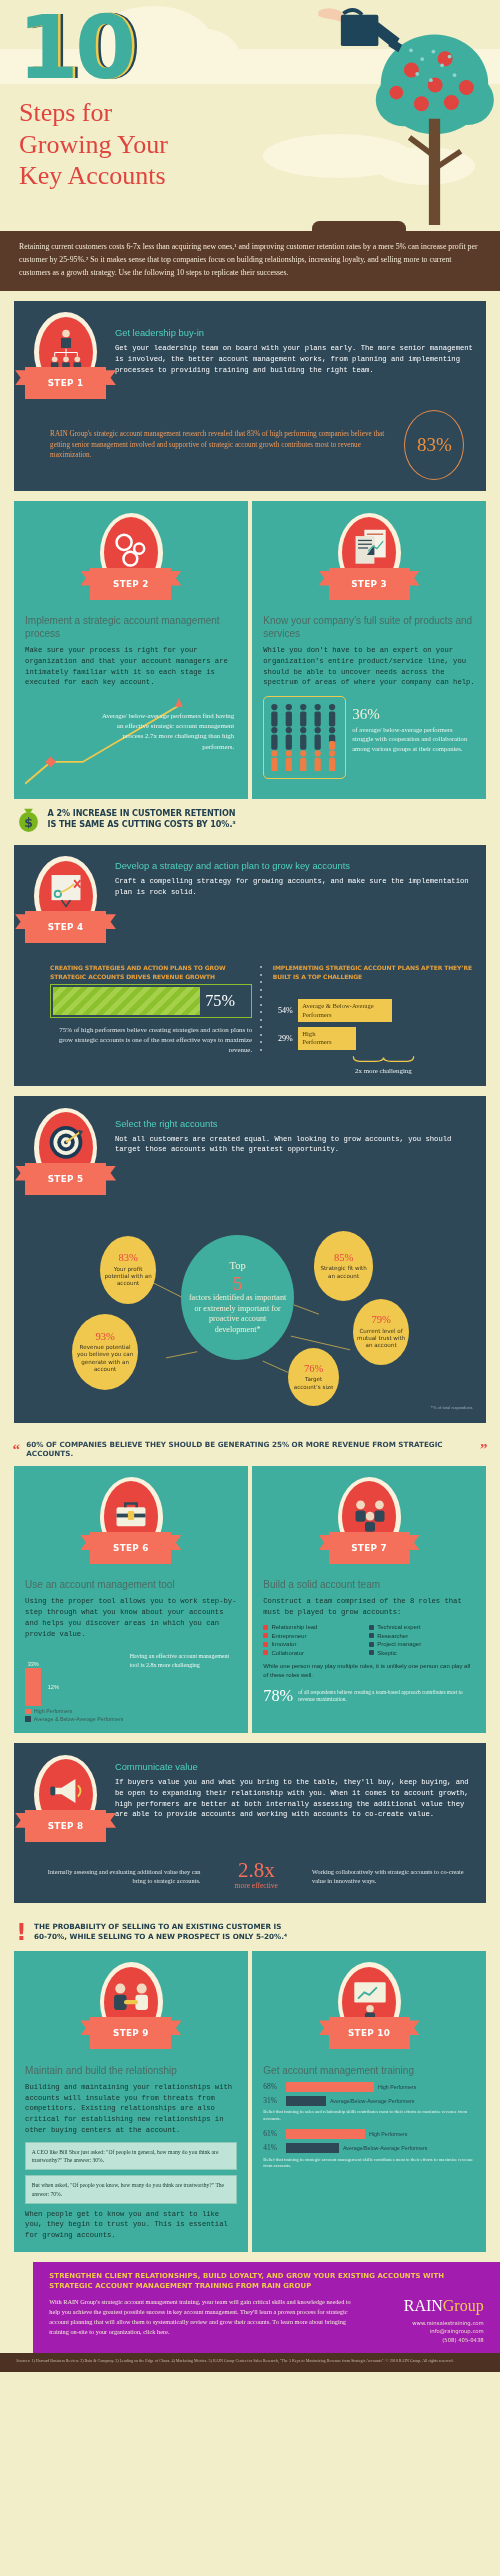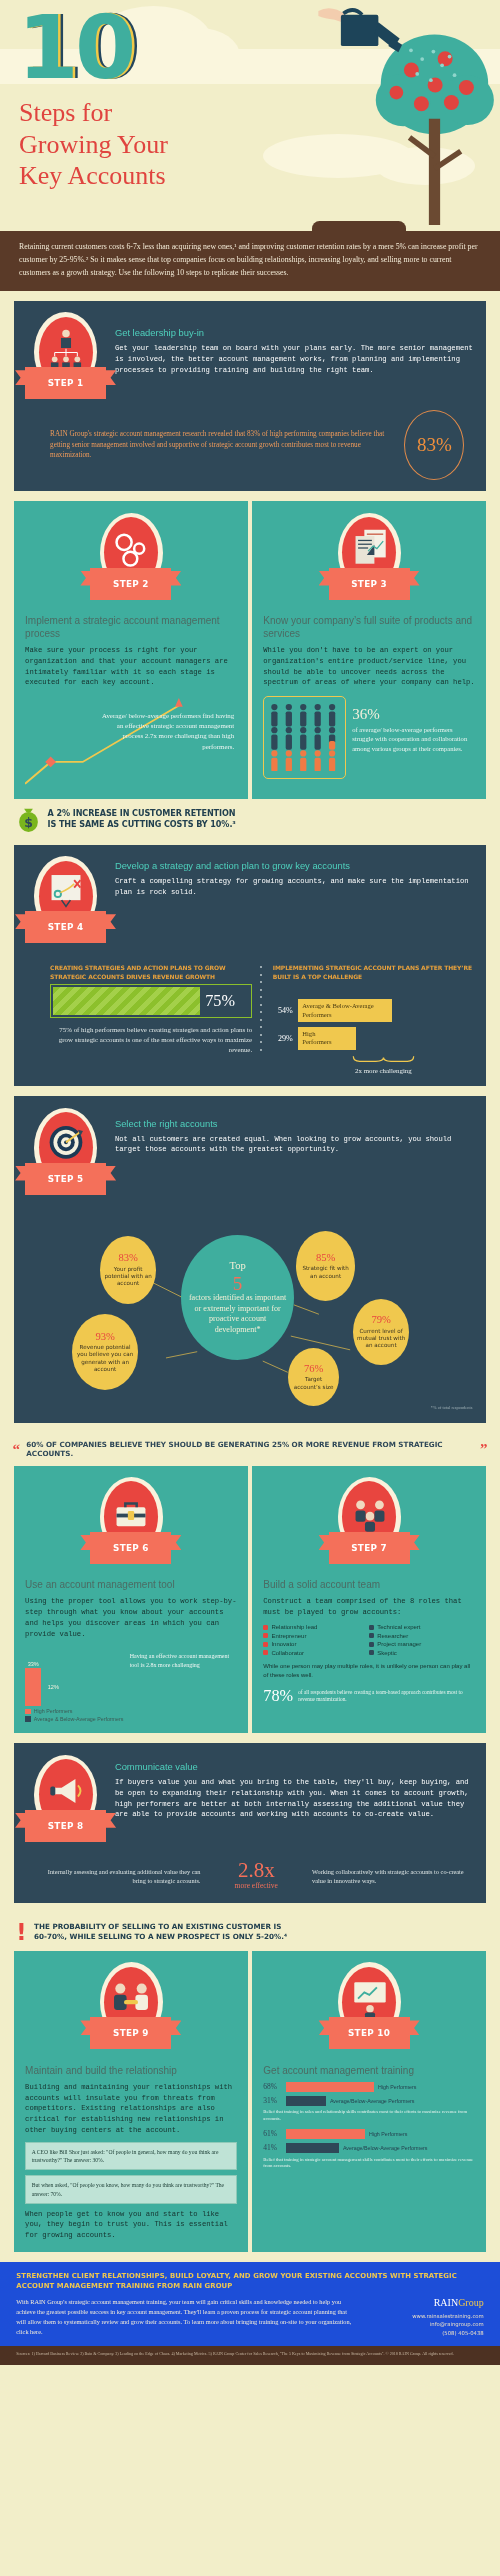--- a/index.html
+++ b/index.html
@@ -186,27 +186,28 @@
 
   
   .h10 { display:flex; align-items:center; gap:3.8px; margin-bottom:3.8px; }
   .h10 .p { font-family:"Liberation Serif",serif; font-size:7.5px; color:#2f4858; width:19px; }
   .h10 .b { height:10px; background:#f4705a; }
   .h10 .b.teal { background:#2f4858; }
   .h10 .t { font-size:5.3px; color:#24424f; line-height:1.2; }
 
   
   .footer-cta {
-    background:#1d4ed8; color:#f4ecd8; padding: 8.8px 16.3px;
+    background:#a21caf; color:#f4ecd8; padding: 8.8px 16.3px;
     font-family:"DejaVu Sans",sans-serif;
+    margin-left:33px;
   }
   .cta-head { color:#f0c84e; font-weight:700; font-size:6.9px; letter-spacing:0.1px; line-height:1.5; margin-bottom:5px; }
   .cta-body { font-family:"Liberation Serif",serif; font-size:6.3px; line-height:1.6; }
   .brand { text-align:right; }
-  .brand .logo { font-family:"Liberation Serif",serif; font-size:10px; color:#fff; }
+  .brand .logo { font-family:"Liberation Serif",serif; font-size:16px; color:#fff; }
   .brand .logo .g { color:#f0c84e; }
   .brand .info { font-size:5.3px; line-height:1.6; color:#e6dcc6; margin-top:3.8px; }
   .refs { background:#4d3122; color:#c9b9a3; font-size:4.1px; line-height:1.55; padding:5px 16.3px 7.5px; font-family:"Liberation Serif",serif; }
 </style>
 </head>
 <body>
 
 <div class="page">
 
   <div class="hero">
@@ -560,21 +561,21 @@
           <path d="M425 210 L520 232" stroke="#b9a24e" stroke-width="1.5" fill="none"></path>
           <path d="M225 245 L275 235" stroke="#b9a24e" stroke-width="1.5" fill="none"></path>
           <path d="M380 250 L420 268" stroke="#b9a24e" stroke-width="1.5" fill="none"></path>
         </svg>
 
         <div class="bub" style="left:75px;top:31px;width:56px;height:68px">
           <div class="pc">83%</div>
           <div class="lb">Your profit potential with an account</div>
         </div>
 
-        <div class="bub" style="left:271px;top:26px;width:59px;height:70px">
+        <div class="bub" style="left:289px;top:26px;width:59px;height:70px">
           <div class="pc">85%</div>
           <div class="lb">Strategic fit with an account</div>
         </div>
 
         <div class="bub" style="left:47px;top:109px;width:66px;height:76px">
           <div class="pc">93%</div>
           <div class="lb">Revenue potential you believe you can generate with an account</div>
         </div>
 
         <div class="bub" style="left:328px;top:94px;width:56px;height:66px">

